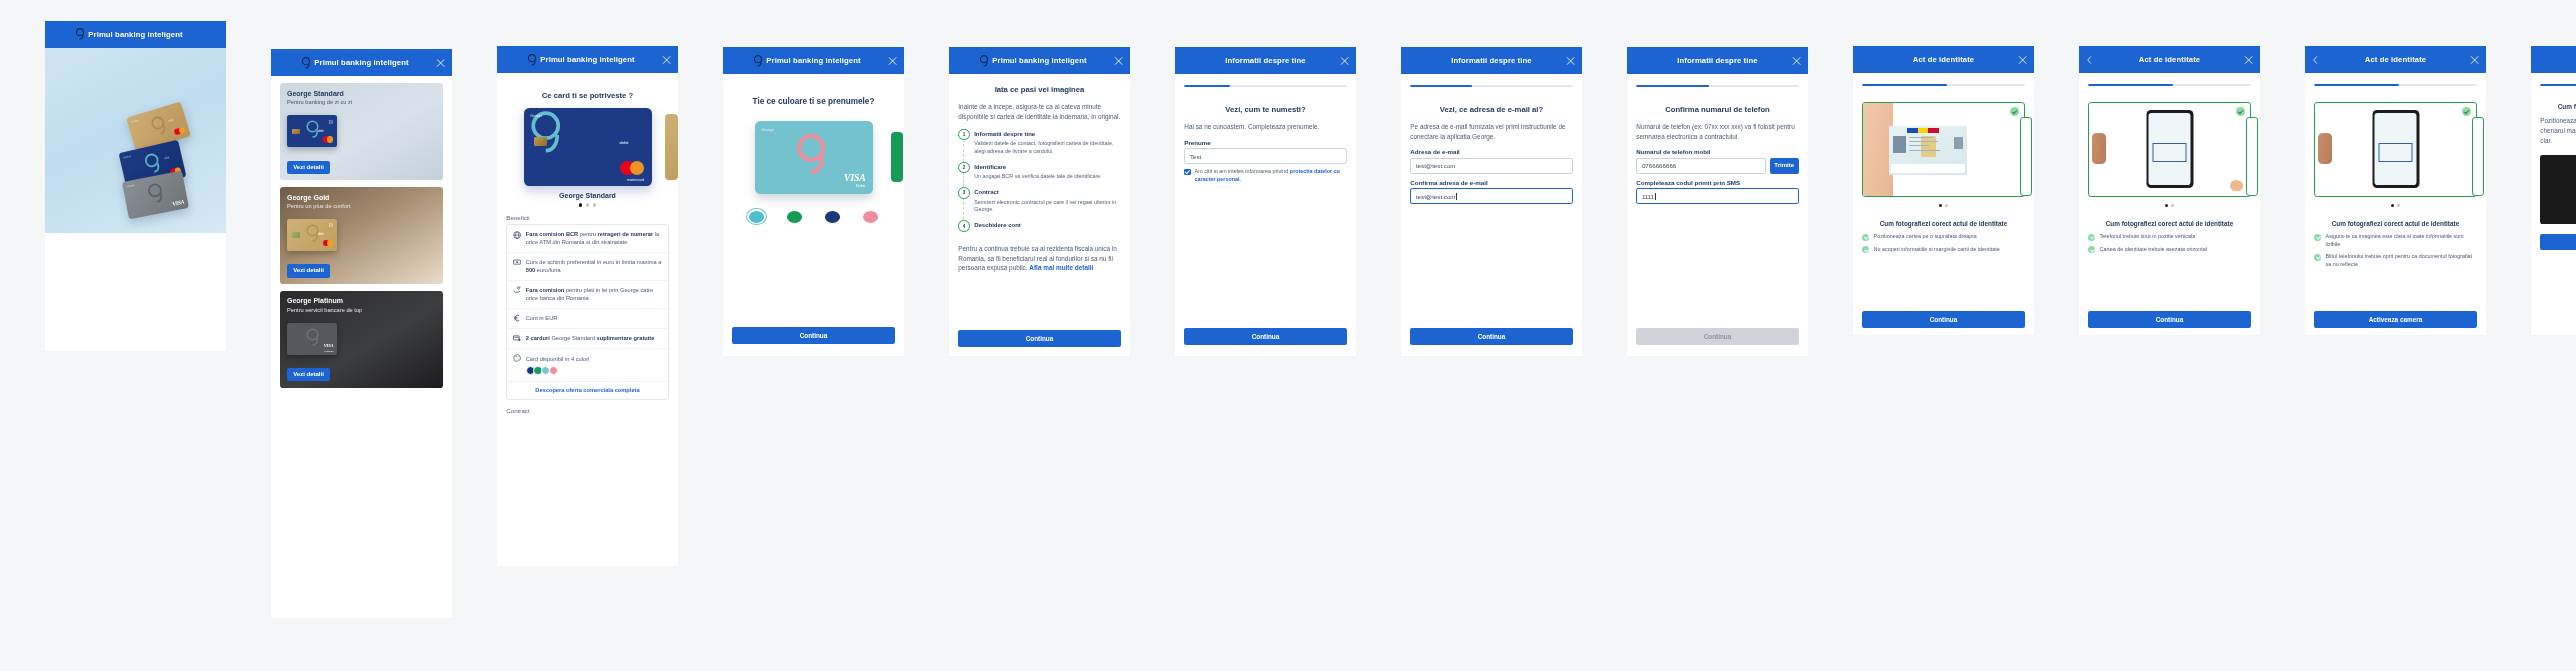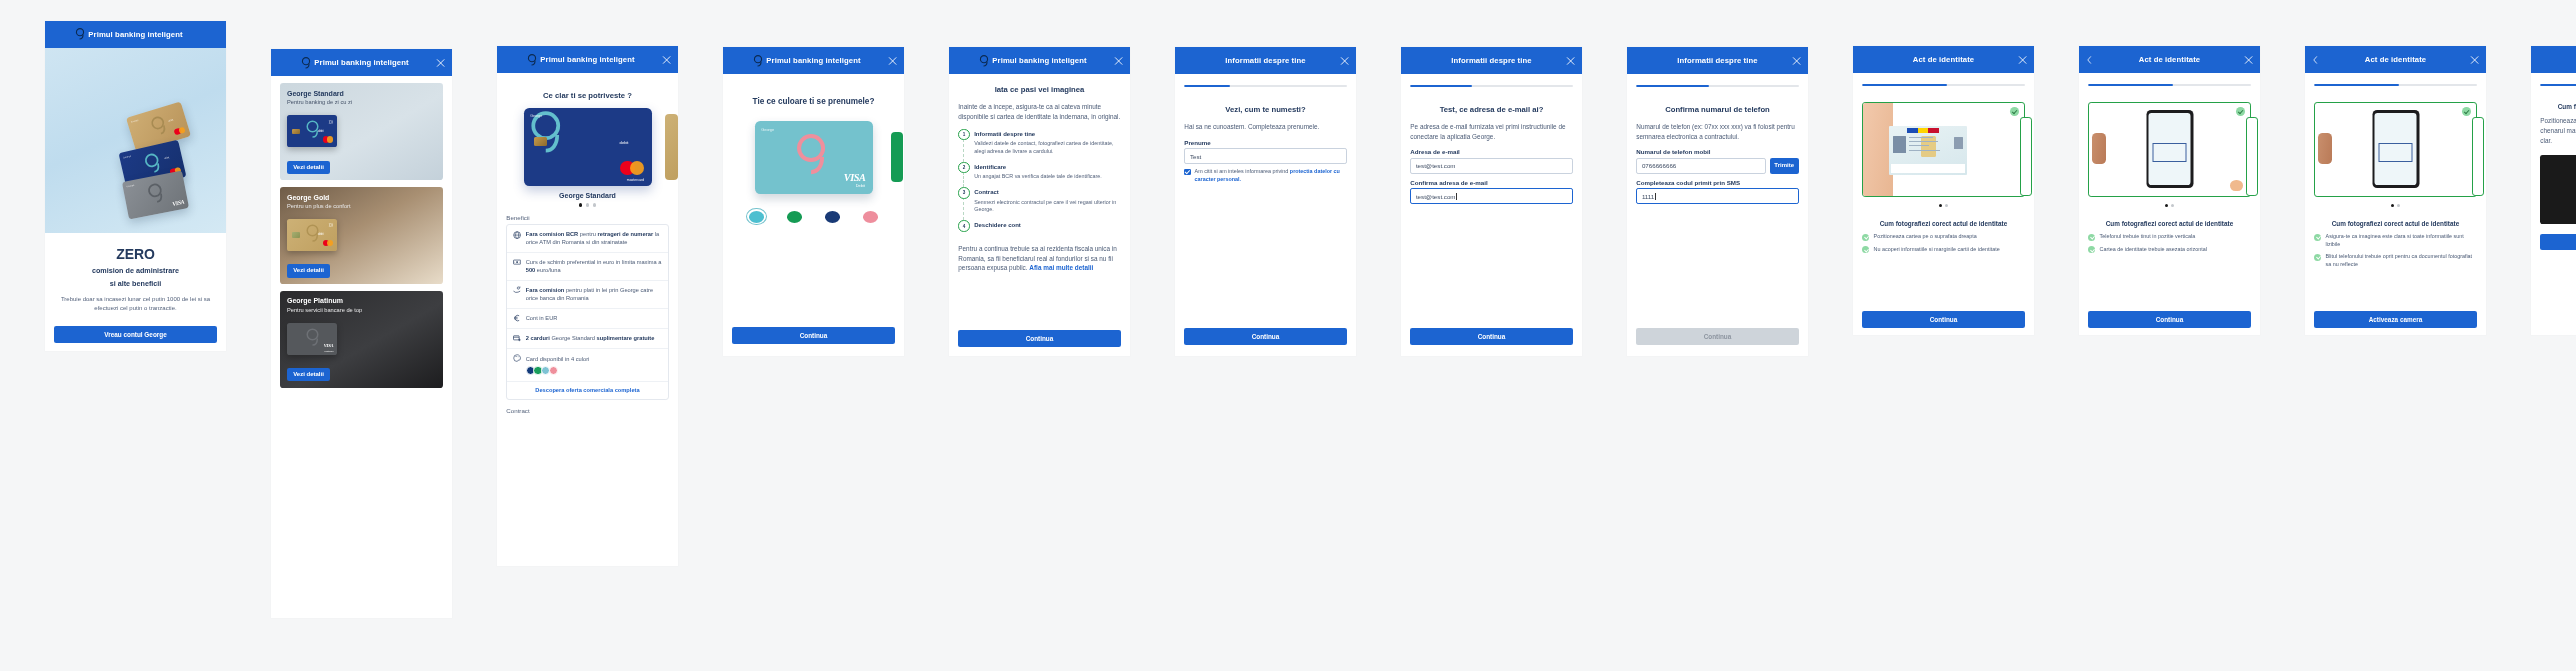--- a/index.html
+++ b/index.html
@@ -264,27 +264,20 @@
       </div>
       <div class="cc cc-gray">
         <span class="lbl">George</span>
         <svg class="g9" viewBox="0 0 40 48">
             <circle cx="20" cy="17" r="12" fill="none" stroke="#5b6066" stroke-width="3.6"></circle>
             <path d="M31 26 C31 36 26 41 20 41" fill="none" stroke="#5b6066" stroke-width="3.6"></path>
           </svg>
         <span class="visa">VISA</span>
       </div>
     </div>
-    <div class="body">
-      <div class="hero-zero">ZERO</div>
-      <div class="hero-sub">comision de administrare</div>
-      <div class="hero-sub">si alte beneficii</div>
-      <div class="hero-desc">Trebuie doar sa incasezi lunar cel putin 1000 de lei si sa efectuezi cel putin o tranzactie.</div>
-      <button class="btn" style="margin-top:13.4px;">Vreau contul George</button>
-    </div>
   </div>
 
   <div class="phone" style="height:569px;margin-top:49px;">
     <div class="hdr">
       <span class="hdr-logo">
         <svg viewBox="0 0 24 28">
             <circle class="logo-glyph" cx="12" cy="11" r="7.6"></circle>
             <path class="logo-glyph" d="M18.5 16 C18.5 22 15 25.5 11 25.5"></path>
           </svg>
       </span>
@@ -361,21 +354,21 @@
           </svg>
       </span>
       <span class="hdr-title">Primul banking inteligent</span>
       <span class="hdr-close">
         <svg viewBox="0 0 18 18">
             <path d="M2 2 L16 16 M16 2 L2 16" stroke="#fff" stroke-width="1.7" fill="none"></path>
           </svg>
       </span>
     </div>
     <div class="body">
-      <h2 class="title">Ce clar ti se potriveste ?</h2>
+      <h2 class="title">Ce card ti se potriveste ?</h2>
       <div style="position:relative;">
         <div class="bigcard">
           <span class="lbl" style="position:absolute;color:rgba(255,255,255,.85);">George</span>
           <span class="chip"></span>
           <svg class="g9" viewBox="0 0 40 48">
               <circle cx="20" cy="17" r="12" fill="none" stroke="#63bfcd" stroke-width="3.6"></circle>
               <path d="M31 26 C31 36 26 41 20 41" fill="none" stroke="#63bfcd" stroke-width="3.6"></path>
             </svg>
           <span class="dbt" style="position:absolute;color:#fff;">debit</span>
           <span class="mc">
@@ -587,21 +580,21 @@
       <span class="hdr-close">
         <svg viewBox="0 0 18 18">
             <path d="M2 2 L16 16 M16 2 L2 16" stroke="#fff" stroke-width="1.7" fill="none"></path>
           </svg>
       </span>
     </div>
     <div class="body">
       <div class="progress">
           <i style="width:38%"></i>
         </div>
-      <h2 class="title">Test, ce adresa de e-mail ai?</h2>
+      <h2 class="title">Vezi, ce adresa de e-mail ai?</h2>
       <p class="para">Pe adresa de e-mail furnizata vei primi instructiunile de conectare la aplicatia George.</p>
       <label class="fl">Adresa de e-mail</label>
       <div class="inp" style="margin-bottom:5.2px;" placeholder="nume@exemplu.com">test@test.com</div>
       <label class="fl">Confirma adresa de e-mail</label>
       <div class="inp focus">
           <span>test@test.com</span>
           <i class="caret"></i>
         </div>
     </div>
     <div class="foot" style="bottom:11.3px;">

